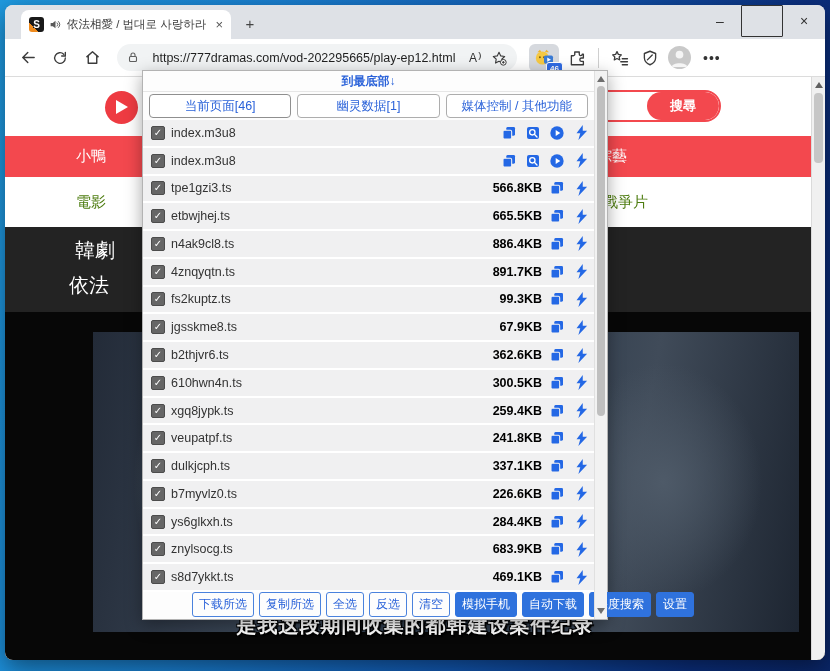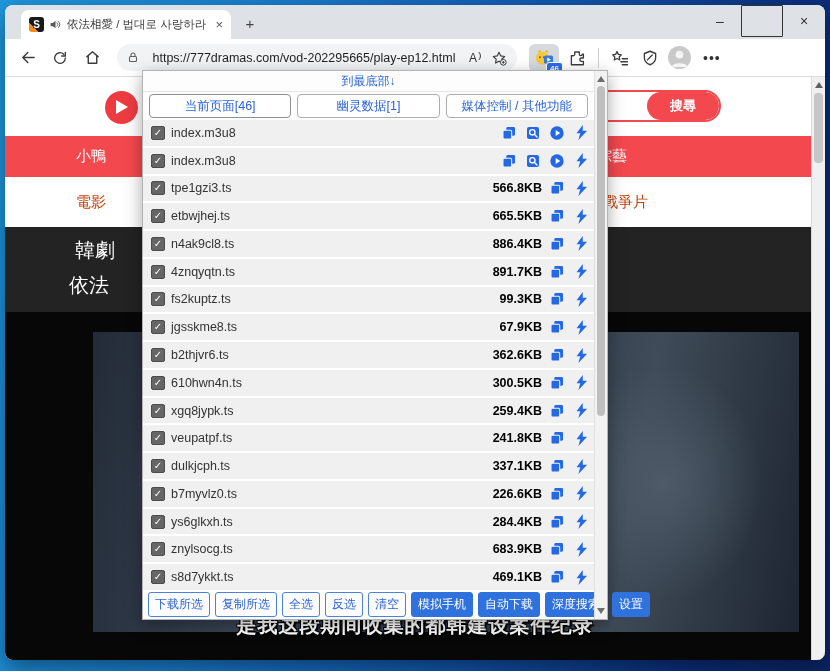--- a/index.html
+++ b/index.html
@@ -53,21 +53,21 @@
   .searchwrap { position:absolute; left:550px; top:13px; width:166px; height:32px;
     border:2px solid #f3484e; border-radius:16px; background:#fff; display:flex; overflow:hidden; }
   .searchinput { flex:1; }
   .searchbtn { flex:0 0 72px; background:#f3484e; color:#fff; font-size:13px; font-weight:bold;
     display:flex; align-items:center; justify-content:center; border-radius:14px; }
   .nav { position:absolute; left:0; top:59px; width:100%; height:41px; background:#f3484e; }
   .nav span { position:absolute; top:11px; color:#fff; font-size:15px; }
   .nav-left { left:71px; }
   .nav-right { left:592px; }
   .subnav { position:absolute; left:0; top:100px; width:100%; height:50px; background:#fff; }
-  .subnav span { position:absolute; top:16px; color:#c2410c; font-size:15px; }
+  .subnav span { position:absolute; top:16px; color:#4d7c0f; font-size:15px; }
   .sub-left { left:71px; }
   .sub-right { left:598px; }
   .darksec { position:absolute; left:0; top:150px; width:100%; height:85px; background:#232323;
     color:#fff; font-size:20px; }
   .darksec .h1 { position:absolute; left:70px; top:10px; }
   .darksec .h2 { position:absolute; left:64px; top:45px; }
   .videoarea { position:absolute; left:0; top:235px; width:100%; height:348px; background:#070707; overflow:hidden; }
   .vframe { position:absolute; left:88px; top:20px; width:706px; height:300px;
     background:linear-gradient(100deg,#232b38 0%, #3a4656 28%, #2c3a4a 55%, #404b59 75%, #1d2531 100%); }
   .vblob1 { position:absolute; left:40px; top:40px; width:120px; height:220px;
@@ -81,34 +81,34 @@
     border-left:1px solid #dadada; }
   .ps-up { position:absolute; left:3px; top:5px; width:0; height:0; border-left:4px solid transparent;
     border-right:4px solid transparent; border-bottom:6px solid #606060; }
   .ps-thumb { position:absolute; left:2px; top:16px; width:9px; height:70px; background:#c6c6c6; border-radius:4px; }
 
   
   .popup { position:absolute; left:137px; top:65px; width:466px; height:550px; background:#fdfdfd;
     border:1px solid #b3b3b3; box-shadow:0 5px 16px rgba(0,0,0,.35); z-index:50; }
   .pinner { position:absolute; left:0; top:0; right:13px; bottom:0; display:flex; flex-direction:column; }
   .tobottom { height:21px; display:flex; align-items:center; justify-content:center; font-size:12px;
-    color:#2a62d9; border-bottom:1px solid #e6e6e6; }
+    color:#2a62d9; border-bottom:1px solid #e6e6e6;font-weight:bold; }
   .ptabs { height:28px; display:flex; gap:6px; padding:2px 6px 2px 6px; align-items:stretch; }
   .ptab { flex:1; border:1px solid #adadad; border-radius:4px; display:flex; align-items:center;
     justify-content:center; font-size:12.5px; color:#2a62d9; background:#fff; }
   .ptab.active { font-weight:normal; border-color:#8f8f8f; }
   .plist { flex:1; display:flex; flex-direction:column; }
   .prow { flex:1; background:#f0f0f1; border-bottom:2px solid #fff; display:flex; align-items:center;
     padding:0 4px 0 8px; gap:6px; }
   .cb { width:14px; height:14px; background:#666; border:1px solid #4c4c4c; border-radius:2px; color:#fff;
     font-size:10px; line-height:12px; text-align:center; flex:0 0 14px; }
   .fname { font-size:12.5px; color:#333; flex:1; white-space:nowrap; overflow:hidden; }
   .fsize { font-size:12.5px; font-weight:bold; color:#000;margin-left:48px; }
   .ric { width:18px; height:18px; display:flex; align-items:center; justify-content:center; }
-  .pfooter { height:27px; display:flex; align-items:center; gap:5px; padding:0 5px 3px 5px; }
+  .pfooter { height:27px; display:flex; align-items:center; gap:5px; padding:0 5px 3px 5px;margin-left:44px; }
   .pbtn { font-size:12px; padding:3px 6px; border-radius:3px; border:1px solid #4a82dd; color:#2a62d9;
     background:#fdfdfd; font-family:"Liberation Sans", sans-serif; white-space:nowrap; }
   .pbtn.filled { background:#2f72dd; border-color:#2f72dd; color:#fff; }
   .pscroll { position:absolute; right:0; top:0; width:13px; height:100%; background:#f2f2f2;
     border-left:1px solid #e0e0e0; }
   .psc-up { position:absolute; left:2px; top:5px; width:0; height:0; border-left:4px solid transparent;
     border-right:4px solid transparent; border-bottom:6px solid #6e6e6e; }
   .psc-down { position:absolute; left:2px; bottom:5px; width:0; height:0; border-left:4px solid transparent;
     border-right:4px solid transparent; border-top:6px solid #6e6e6e; }
   .psc-thumb { position:absolute; left:2px; top:15px; width:8px; height:330px; background:#bfbfbf; border-radius:4px; }

